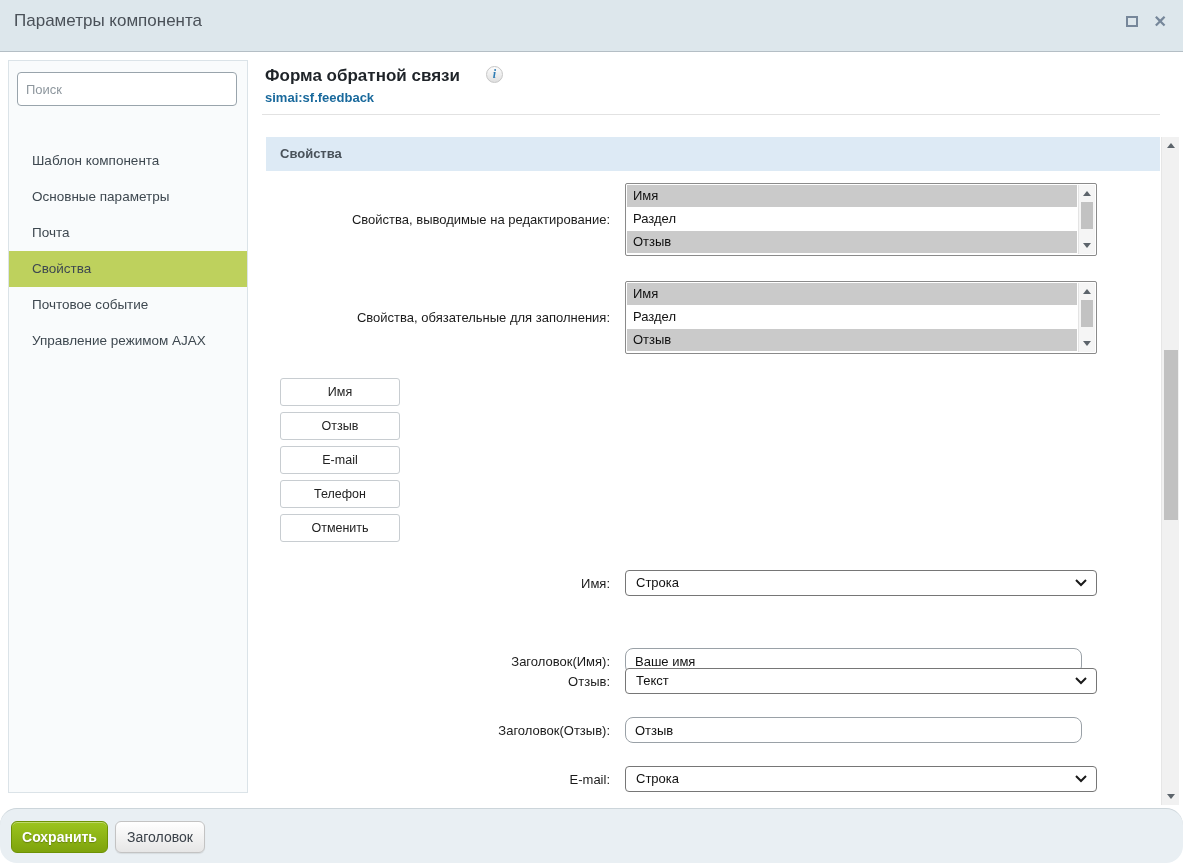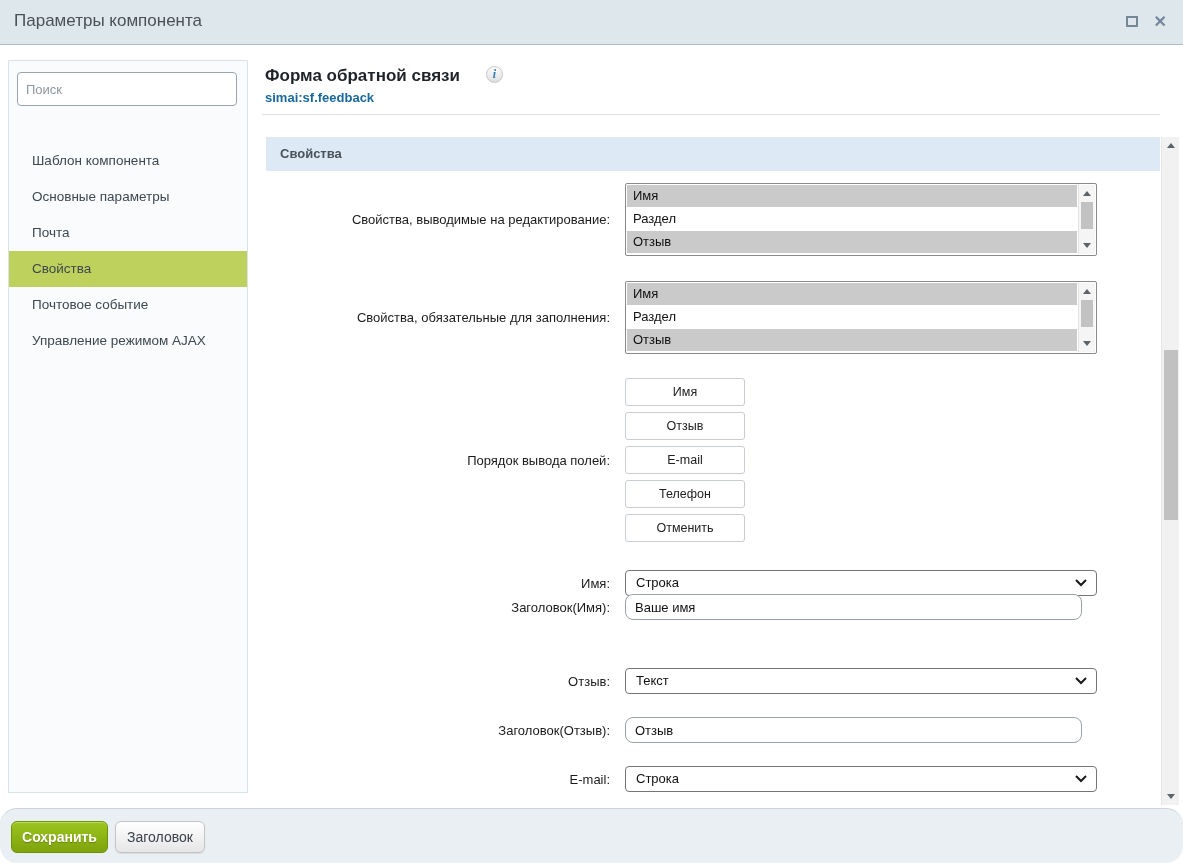--- a/index.html
+++ b/index.html
@@ -6,21 +6,21 @@
   html, body { width: 1183px; height: 863px; }
   body {
     font-family: "Liberation Sans", sans-serif;
     background: #ffffff;
     overflow: hidden;
     position: relative;
     color: #222;
   }
   
   .titlebar {
-    position: absolute; top: 0; left: 0; width: 1183px; height: 45px;
+    position: absolute; top: 0; left: 0; width: 1183px; height: 52px;
     background: #dde7ec; border-bottom: 1px solid #b4bec5;
   }
   .titlebar-text {
     position: absolute; left: 14px; top: 11px;
     font-size: 17px; color: #4a5158;
   }
   .win-controls { position: absolute; right: 16px; top: 14px; display: flex; gap: 16px; align-items: center; }
   .win-max {
     width: 12px; height: 11px; border: 2px solid #76879a; background: transparent; cursor: pointer;
   }
@@ -196,21 +196,20 @@
       <div class="ms-scrollbar">
         <div class="arr arr-up"></div>
         <div class="ms-thumb"></div>
         <div class="arr arr-down"></div>
       </div>
     </div>
   </div>
 </div>
 
 <div class="form-row" style="top:378px;">
-  <div class="form-label">Порядок вывода полей:</div>
   <div class="form-control-wrap">
     <div class="sort-list">
       <button class="sort-btn">Имя</button>
       <button class="sort-btn">Отзыв</button>
       <button class="sort-btn">E-mail</button>
       <button class="sort-btn">Телефон</button>
       <button class="sort-btn">Отменить</button>
     </div>
   </div>
 </div>
@@ -220,21 +219,21 @@
   <div class="form-control-wrap">
     <div class="select-box">
       <span>Строка</span>
       <svg class="select-chevron" width="12" height="8" viewBox="0 0 12 8">
           <path d="M1 1 L6 6 L11 1" fill="none" stroke="#1a1a1a" stroke-width="2"></path>
         </svg>
     </div>
   </div>
 </div>
 
-<div class="form-row" style="top:594px;justify-content:flex-end;">
+<div class="form-row" style="top:648px;justify-content:flex-end;">
   <div class="form-label">Заголовок(Имя):</div>
   <div class="form-control-wrap">
     <input class="text-input" type="text" value="Ваше имя" style="">
   </div>
 </div>
 
 <div class="form-row" style="top:668px;">
   <div class="form-label">Отзыв:</div>
   <div class="form-control-wrap">
     <div class="select-box">

